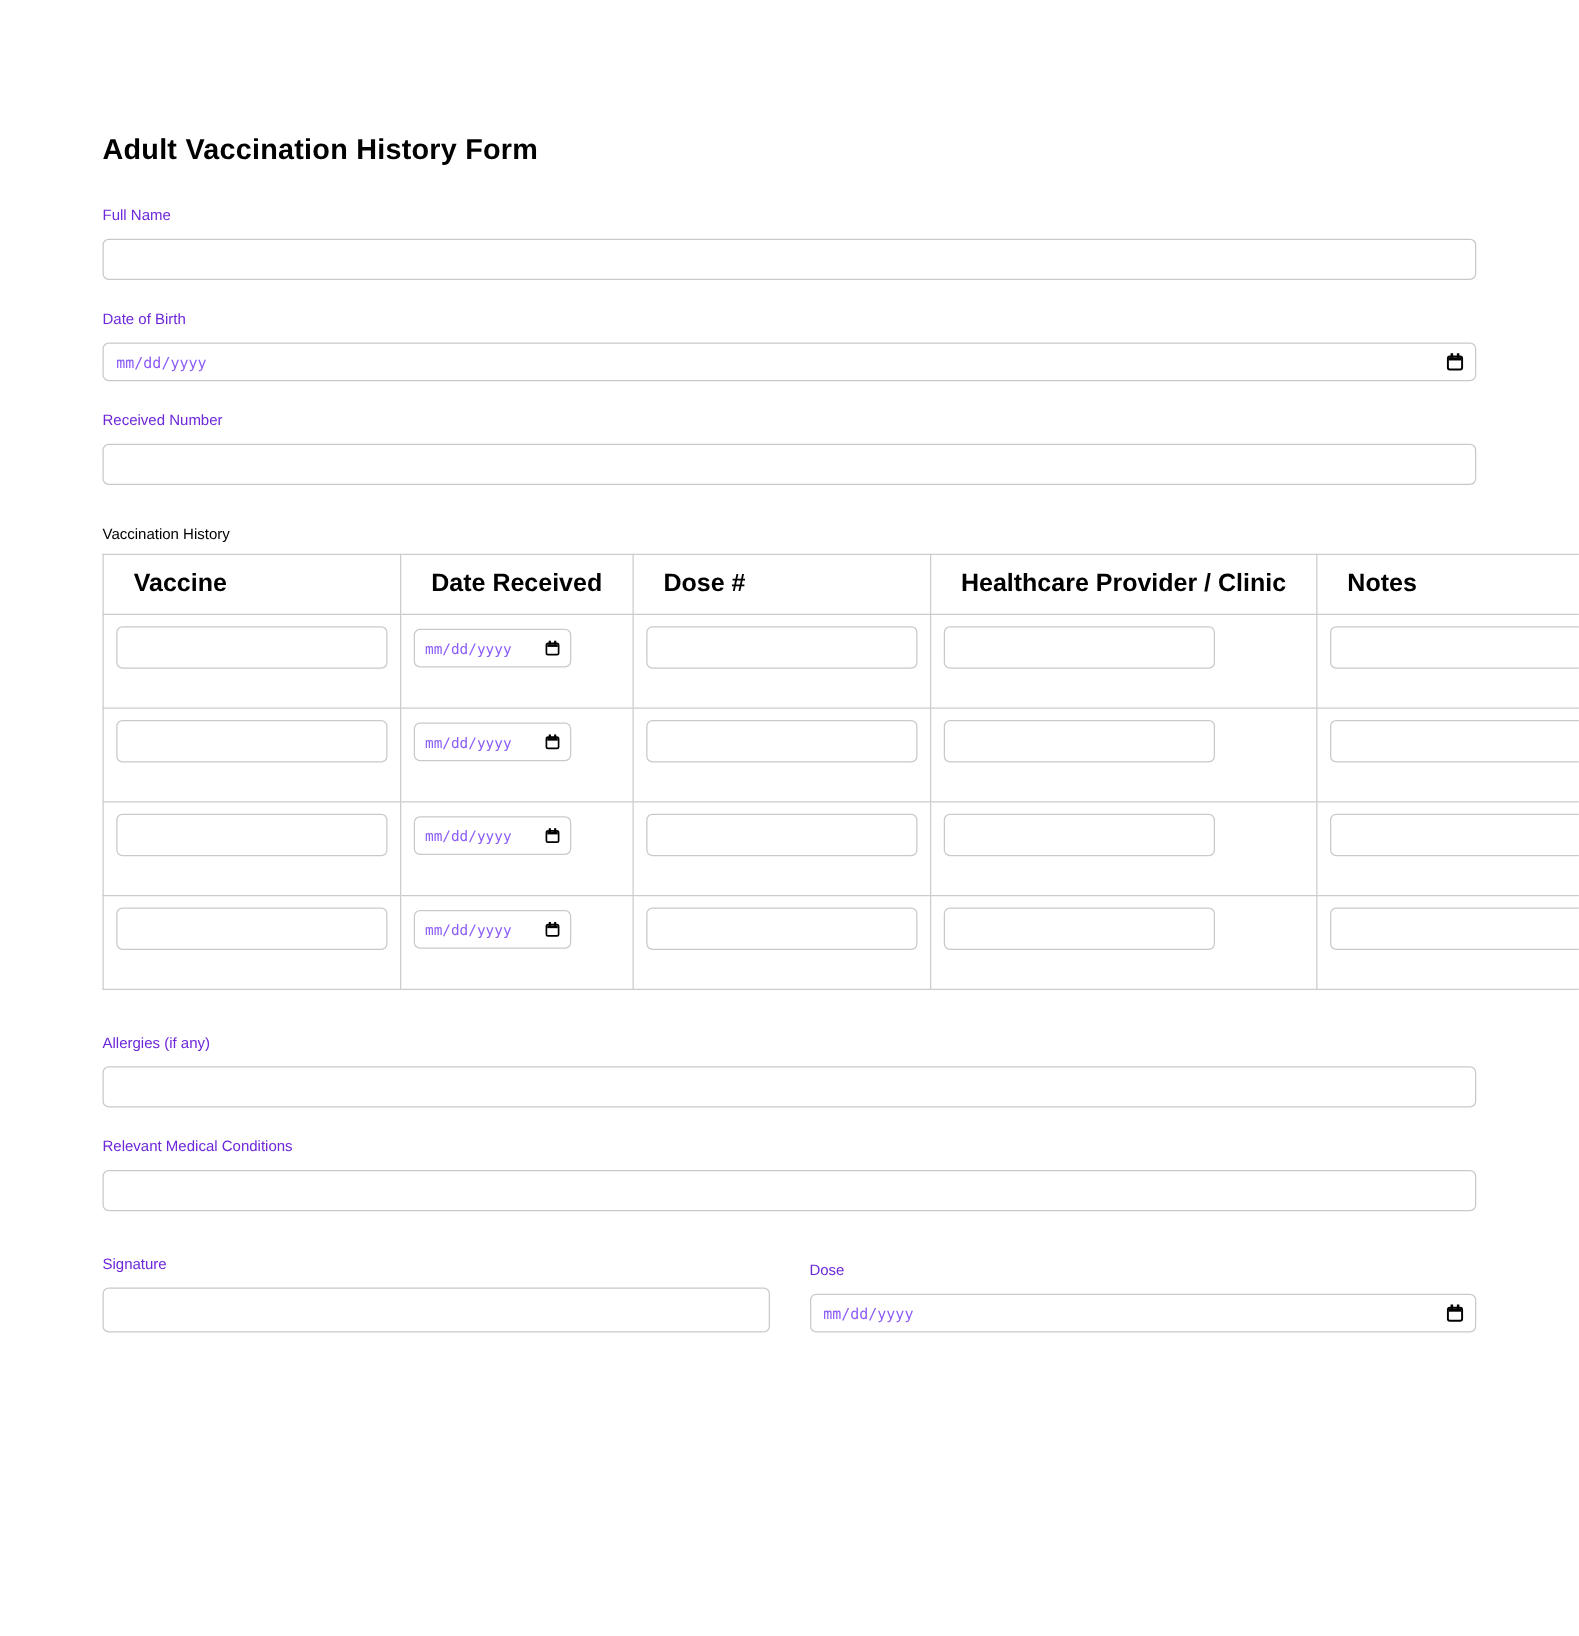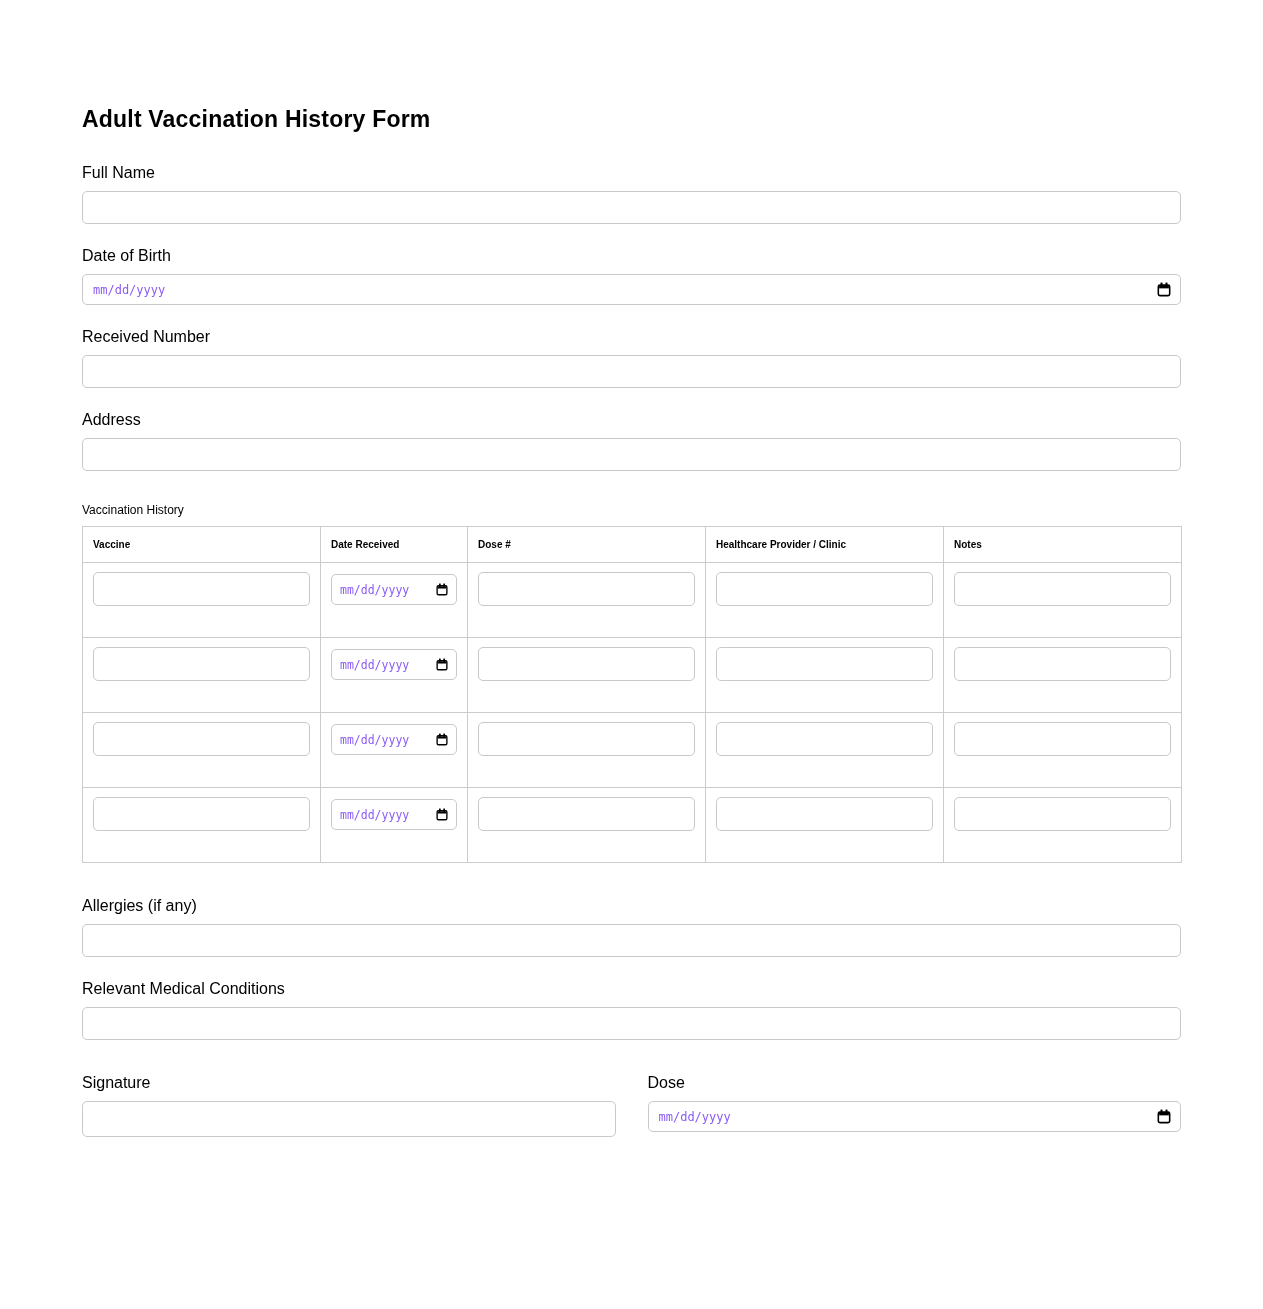--- a/index.html
+++ b/index.html
@@ -18,24 +18,24 @@
   }
   h1.page-title {
     font-size: 23px;
     font-weight: 700;
     margin: 0 0 30px 0;
     letter-spacing: 0.2px;
   }
   .form-group { margin-bottom: 22px; }
   .field-label {
     display: block;
-    font-size: 16px;
+    font-size: 12px;
     line-height: 19px;
     margin-bottom: 9px;
-    color: #000000;
+    color: #6d28d9;
   }
   .text-input {
     display: block;
     width: 100%;
     height: 33px;
     border: 1px solid #c9c9c9;
     border-radius: 5px;
     background: #fff;
     padding: 0 10px;
     font-size: 14px;
@@ -71,23 +71,23 @@
   table.vax-table {
     width: 1099px;
     border-collapse: collapse;
     margin-bottom: 33px;
   }
   table.vax-table th, table.vax-table td {
     border: 1px solid #cccccc;
   }
   table.vax-table th {
     text-align: left;
-    font-size: 10px;
+    font-size: 20px;
     font-weight: 700;
-    padding: 12px 10px;
+    padding: 12px 24px;
     white-space: nowrap;
   }
   table.vax-table td {
     vertical-align: top;
     padding: 9px 10px 31px 10px;
   }
   .cell-text-input {
     width: 217px;
     height: 34px;
     border: 1px solid #c9c9c9;
@@ -108,20 +108,21 @@
     border-radius: 5px;
     background: #fff;
     padding: 0 8px;
     cursor: default;
   }
   .cell-date-input .date-text { font-size: 11.5px; }
   
   .sig-row {
     display: flex;
     gap: 32px;
+    align-items: flex-end;
     margin-top: 33px;
   }
   .sig-col { flex: 1; }
   .sig-col .text-input { height: 36px; }
 </style>
 </head>
 <body>
 
 <div class="container">
 
@@ -145,24 +146,20 @@
         </svg>
       </span>
     </div>
   </div>
 
   <div class="form-group">
     <label class="field-label">Received Number</label>
     <input type="text" class="text-input" value="" style="">
   </div>
 
-  <div class="form-group">
-    <label class="field-label">Address</label>
-    <input type="text" class="text-input" value="" style="">
-  </div>
 
   <span class="section-label">Vaccination History</span>
 
   <table class="vax-table">
     <colgroup>
       <col style="width:238px">
         <col style="width:146px">
         <col style="width:241px">
         <col style="width:237px">
         <col style="width:237px">

